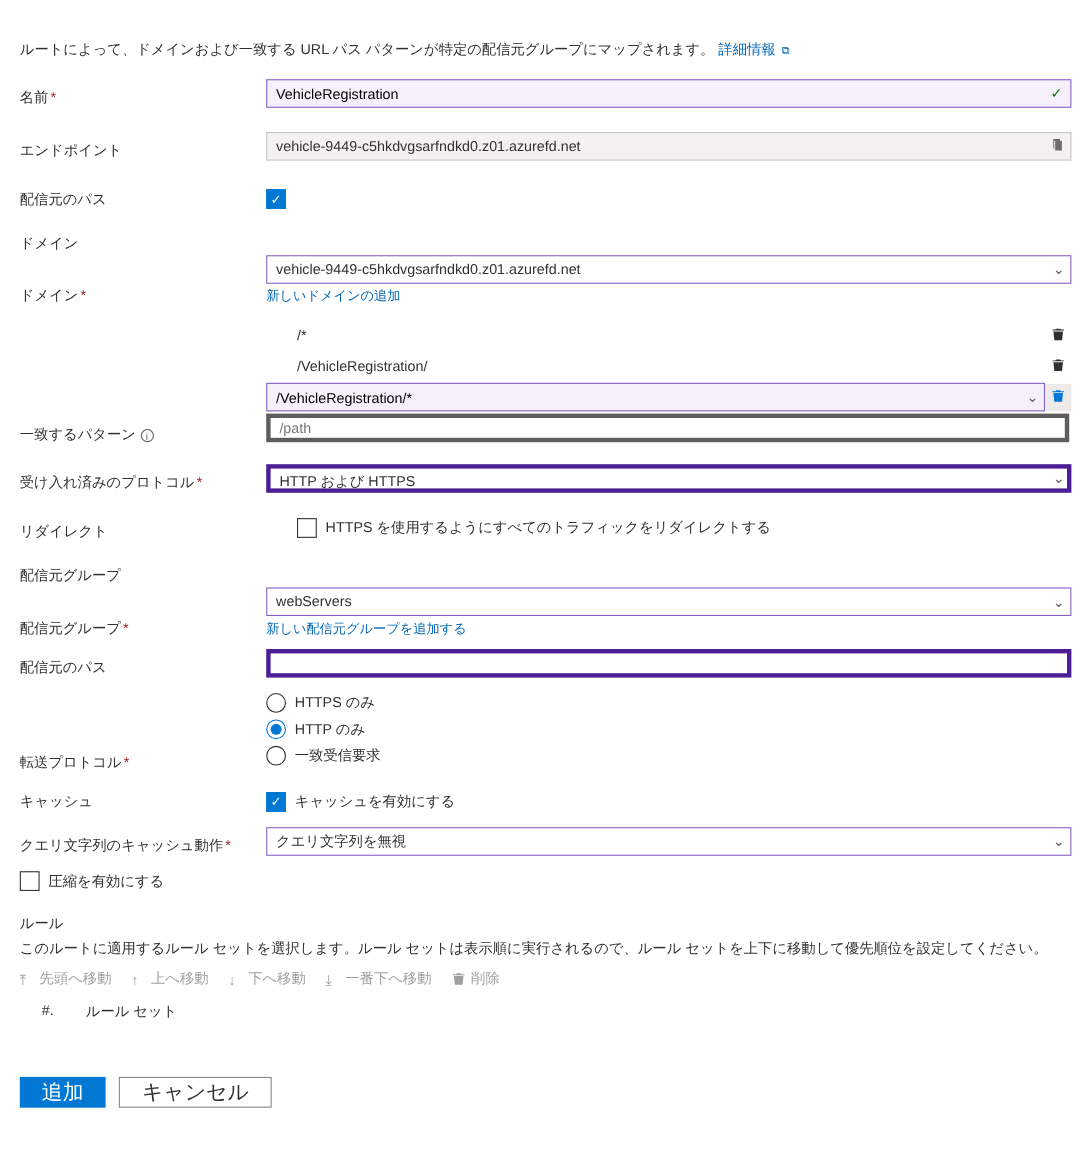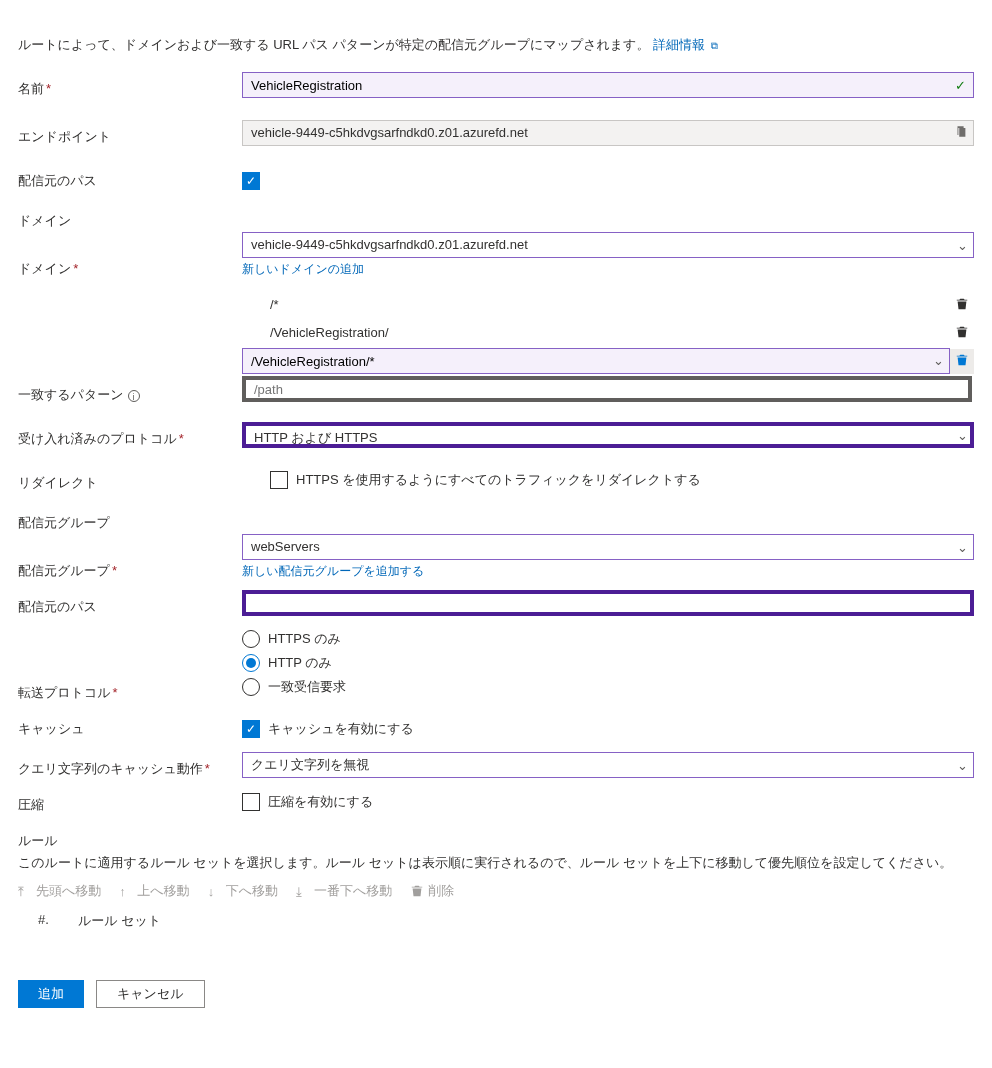--- a/index.html
+++ b/index.html
@@ -57,21 +57,21 @@
   .pattern-row.editing .select-wrap { margin-right:4px;}
   .del svg, .copy-ic svg { width:14px; height:14px; }
   .del.active-blue { color:#0078d4; background:#edebe9; }
   .rules-desc { font-size:13px; margin:4px 0 10px;}
   .toolbar { display:flex; gap:18px; color:#a19f9d; margin-bottom:12px;}
   .toolbar .tb-item { display:flex; align-items:center; gap:4px; font-size:13px; cursor:pointer;}
   .tb-ic { width:14px; height:14px; display:inline-block;}
   .col-head { display:flex; padding-left:20px; font-size:13px; color:#323130;}
   .col-head .c1{ width:40px;}
   .footer { position:relative; margin-top:50px; display:flex; gap:12px; }
-  .btn { height:28px; padding:0 20px; font-size:13px; cursor:pointer; border:none;}
+  .btn { height:28px; padding:0 20px; font-size:19px; cursor:pointer; border:none;}
   .btn.primary{ background:#0078d4; color:#fff;}
   .btn.secondary{ background:#fff; color:#323130; border:1px solid #8a8886;}
   .trash-svg path { fill: currentColor; }
 </style>
 </head>
 <body>
 
 <div class="panel">
 
   <div class="intro">
@@ -235,21 +235,20 @@
     <div class="label-col"><span>クエリ文字列のキャッシュ動作</span><span class="req">*</span></div>
     <div class="field-col">
       <div class="select-wrap">
         <div class="input purple">クエリ文字列を無視</div>
         <span class="chev">⌄</span>
       </div>
     </div>
   </div>
 
   <div class="row">
-    <div class="label-col"><span>圧縮</span></div>
     <div class="field-col">
       <span class="checkbox">
           <span class="cb-box"></span>
           <span>圧縮を有効にする</span>
         </span>
     </div>
   </div>
 
   <div class="section-label" style="margin-top:18px;">ルール</div>
   <div class="rules-desc">このルートに適用するルール セットを選択します。ルール セットは表示順に実行されるので、ルール セットを上下に移動して優先順位を設定してください。</div>

